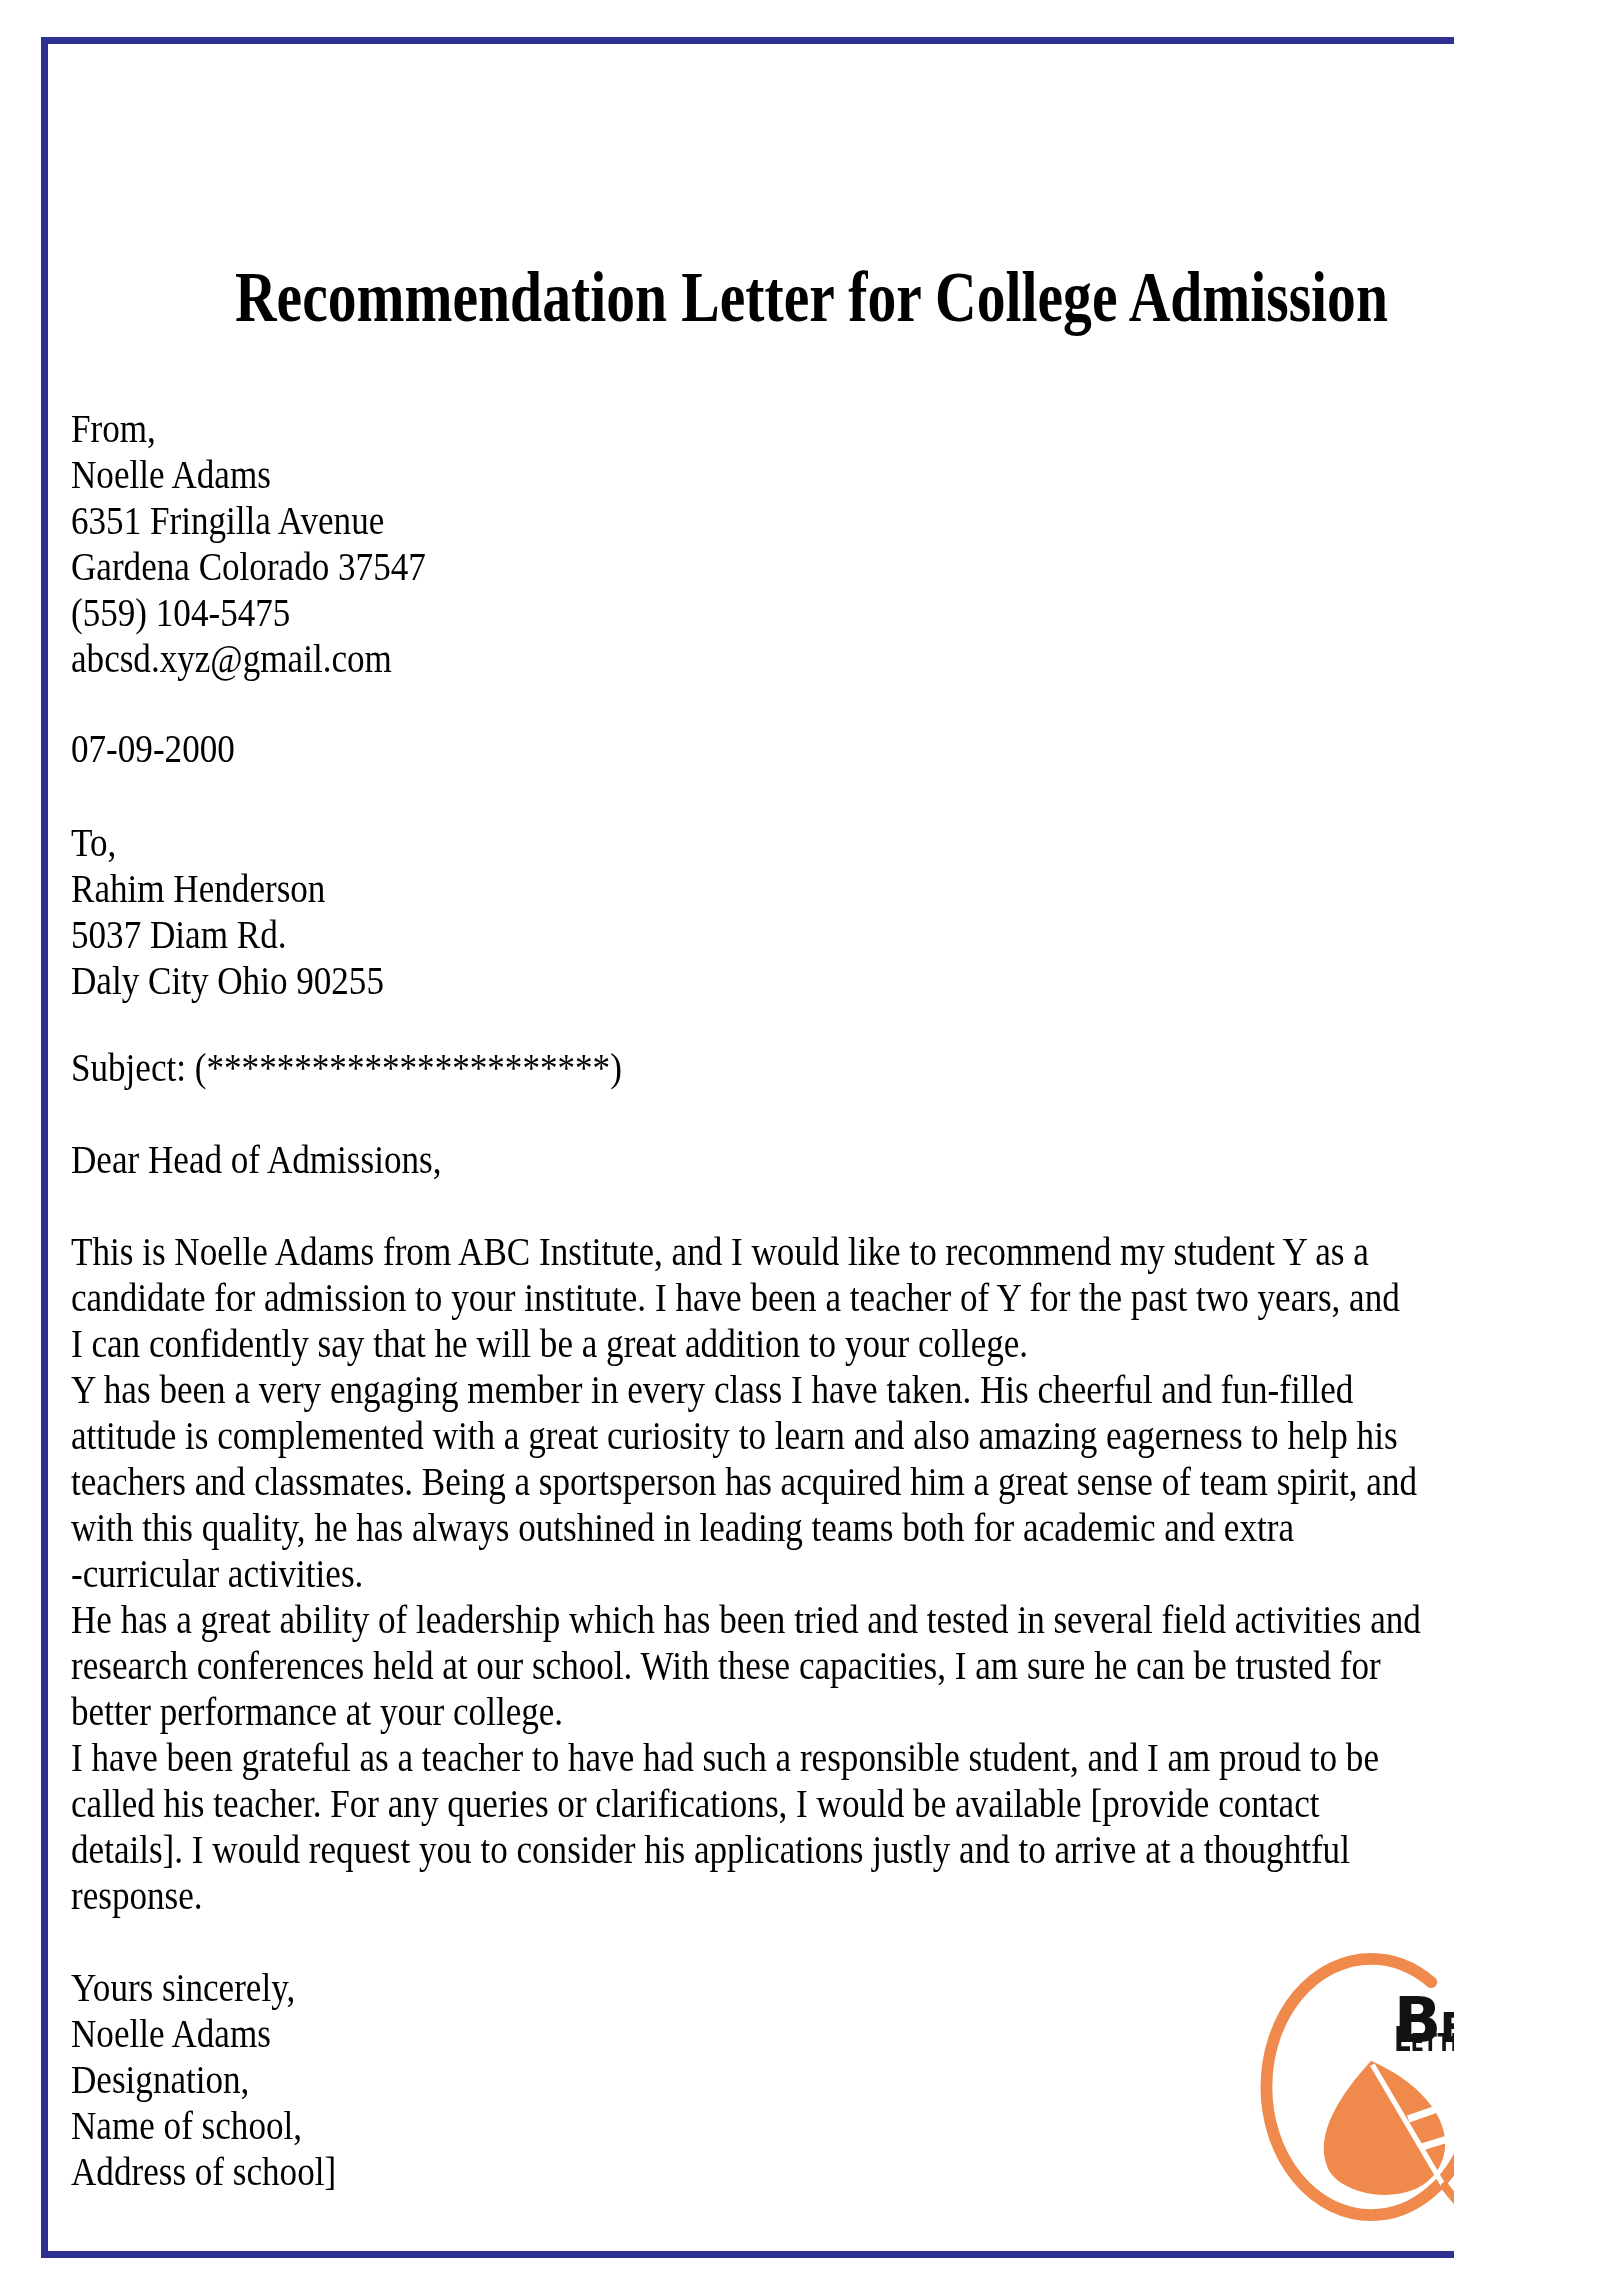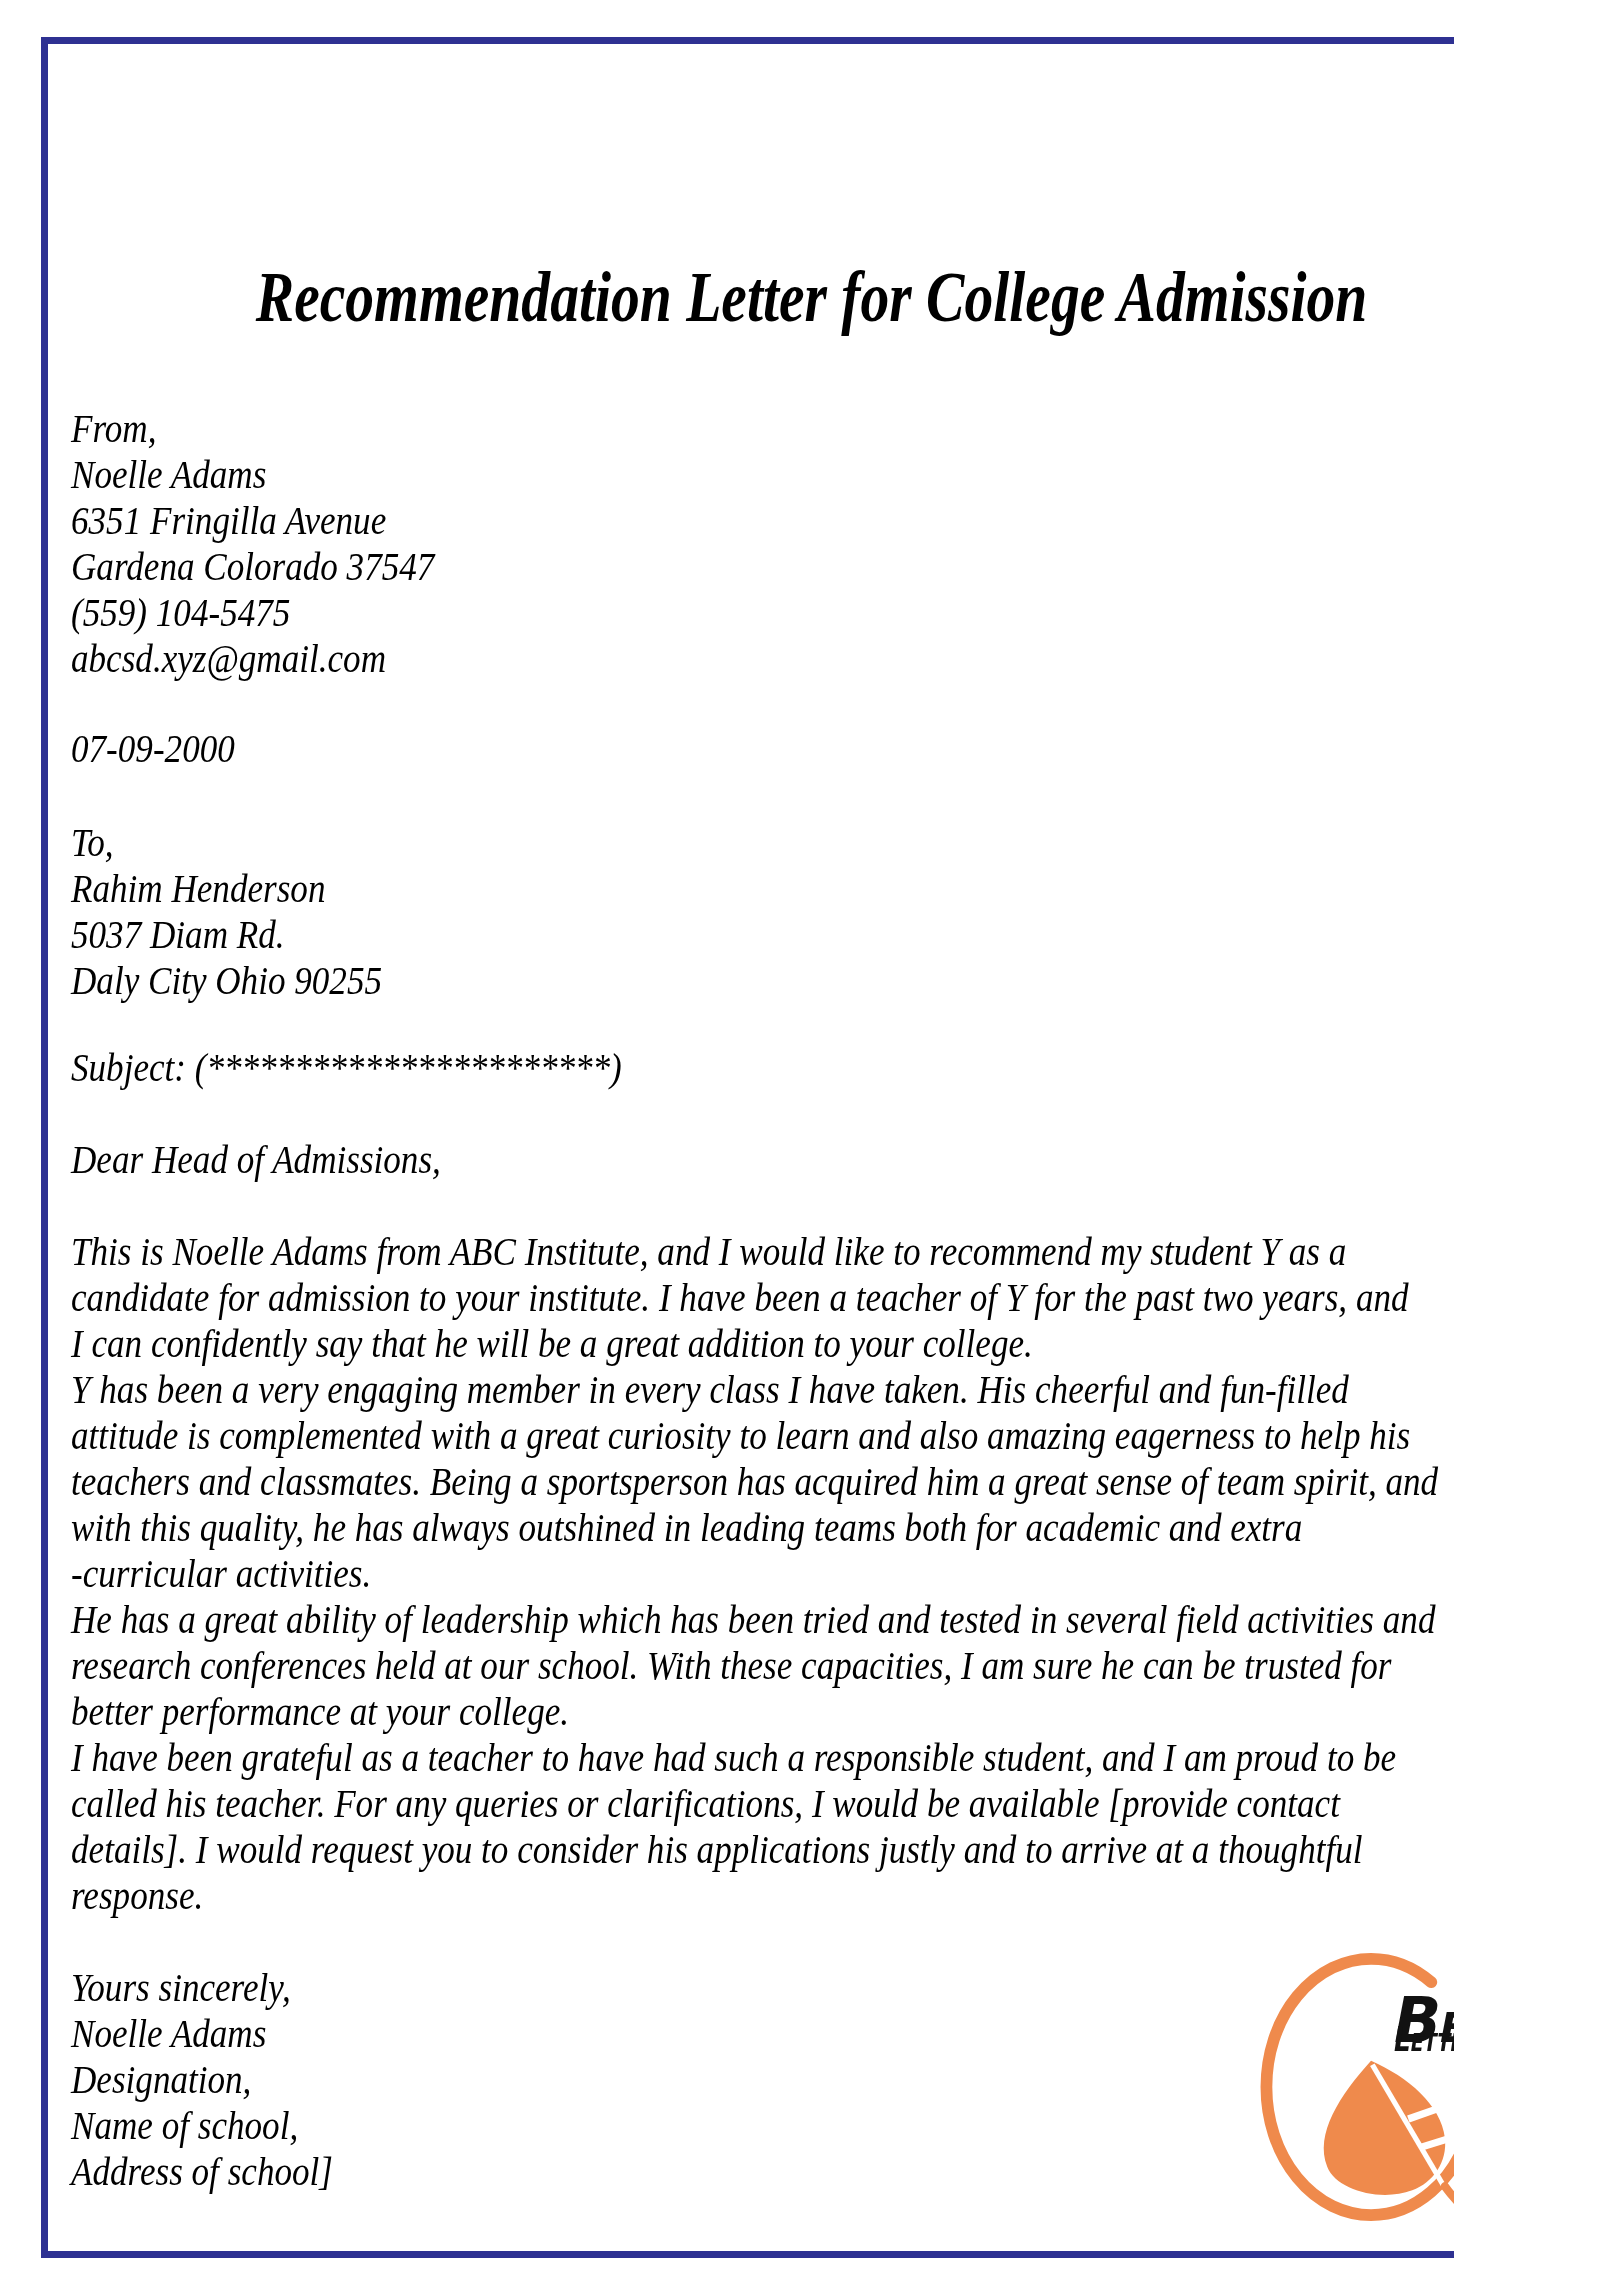--- a/index.html
+++ b/index.html
@@ -8,21 +8,20 @@
     background: #ffffff;
   }
   #page {
     position: relative;
     width: 1454px;
     height: 2295px;
     background: #ffffff;
     overflow: hidden;
     font-family: "Liberation Serif", "DejaVu Serif", serif;
     color: #000000;
-    font-style: italic;
   }
   .page-border {
     position: absolute;
     left: 41px;
     top: 37px;
     width: 1543px;
     height: 2221px;
     box-sizing: border-box;
     border: 7.2px solid #2E3192;
   }

